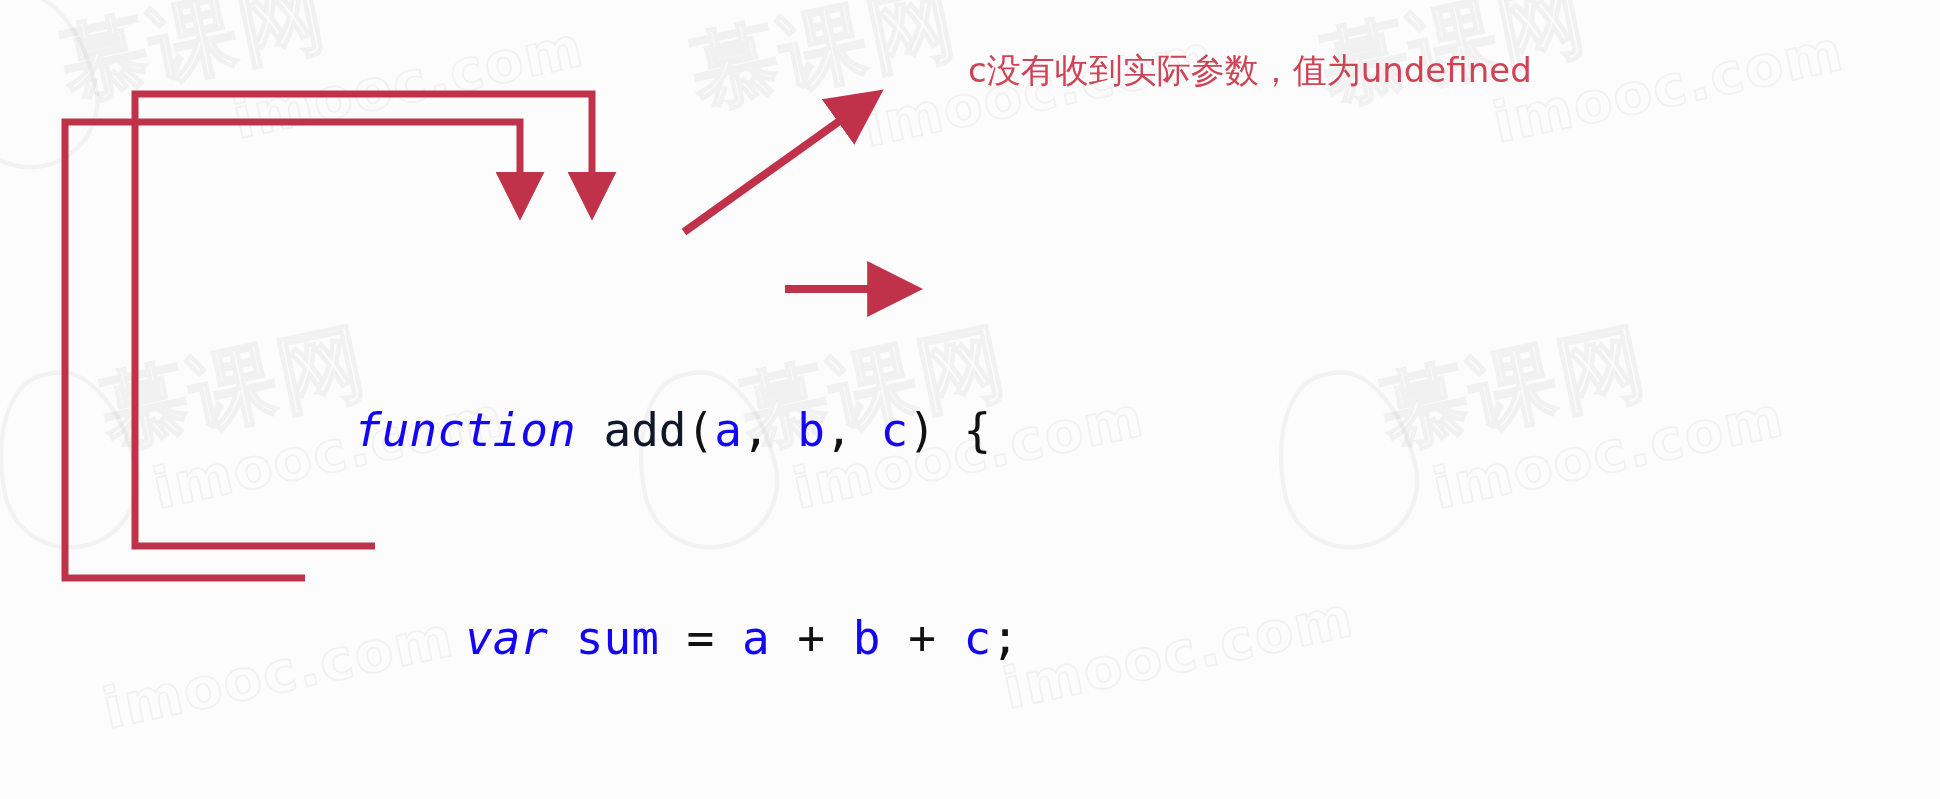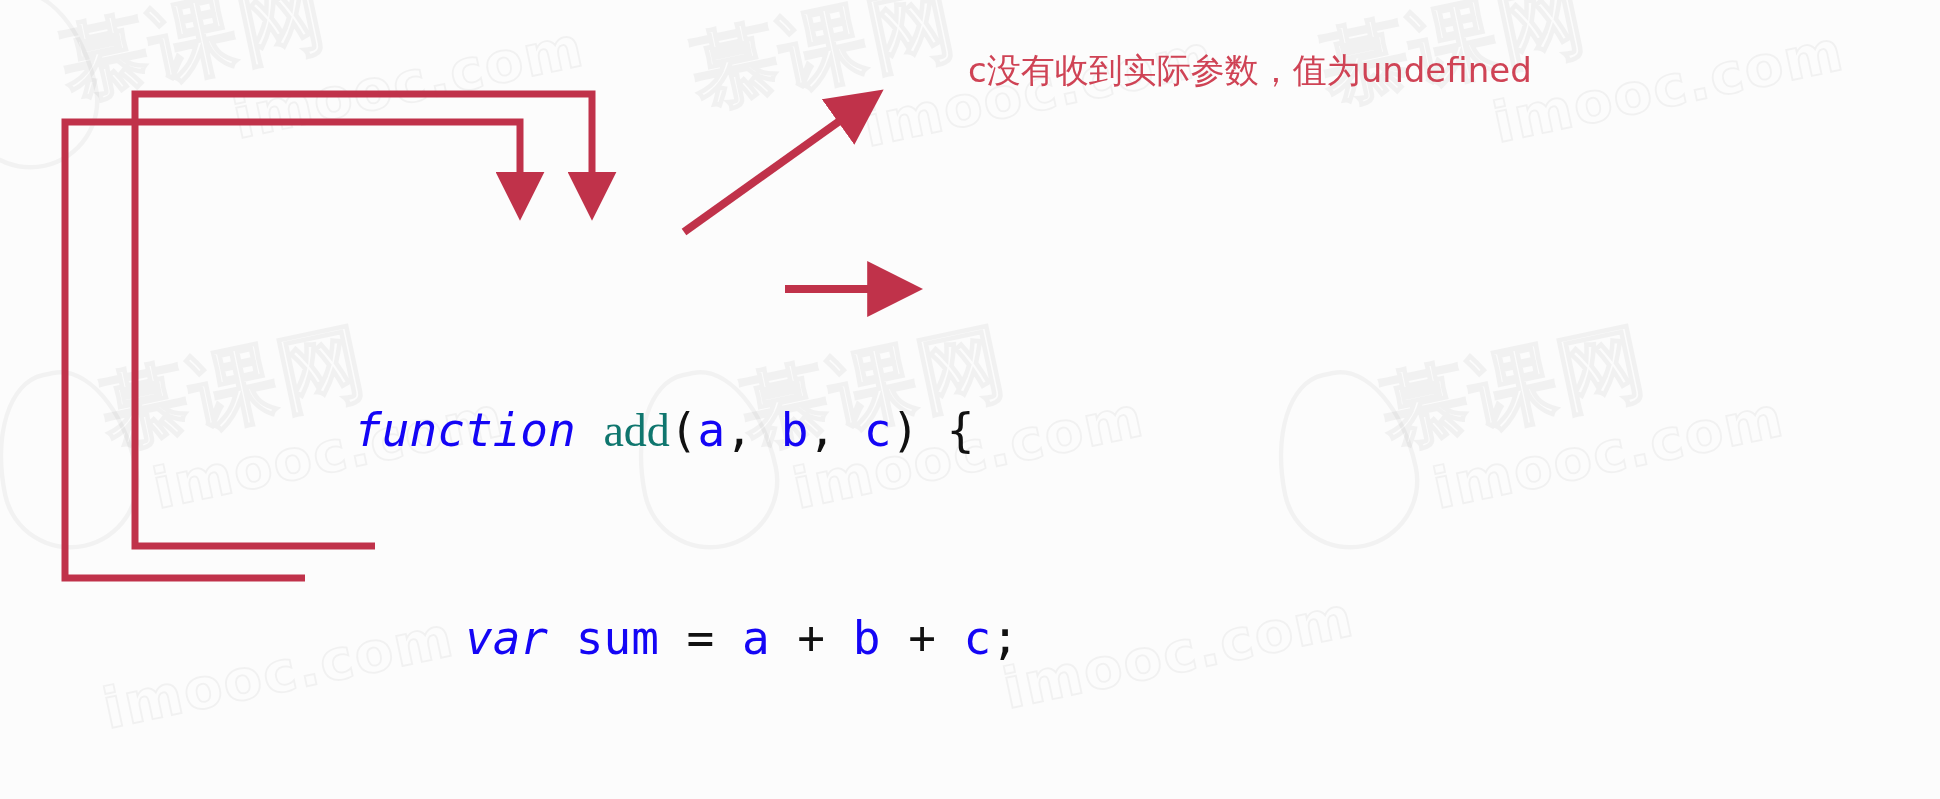--- a/index.html
+++ b/index.html
@@ -63,21 +63,21 @@
     top: 196px;
     z-index: 3;
     font-family: "DejaVu Sans Mono", monospace;
     font-size: 46px;
     line-height: 52px;
     white-space: pre;
     letter-spacing: 0px;
   }
   .code-line { height: 52px; white-space: pre; }
   .tok-kw      { color: #1405f5; font-style: italic; }
-  .tok-fn      { color: #0f766e; font-family: Liberation Serif, serif; }
+  .tok-fn      { color: #0f172a; }
   .tok-plain   { color: #111111; }
   .tok-ident   { color: #1405f5; }
   .tok-punct   { color: #111111; }
 
   
   .annotation {
     position: absolute;
     z-index: 4;
     color: #cf4355;
     font-family: "DejaVu Sans", sans-serif;

